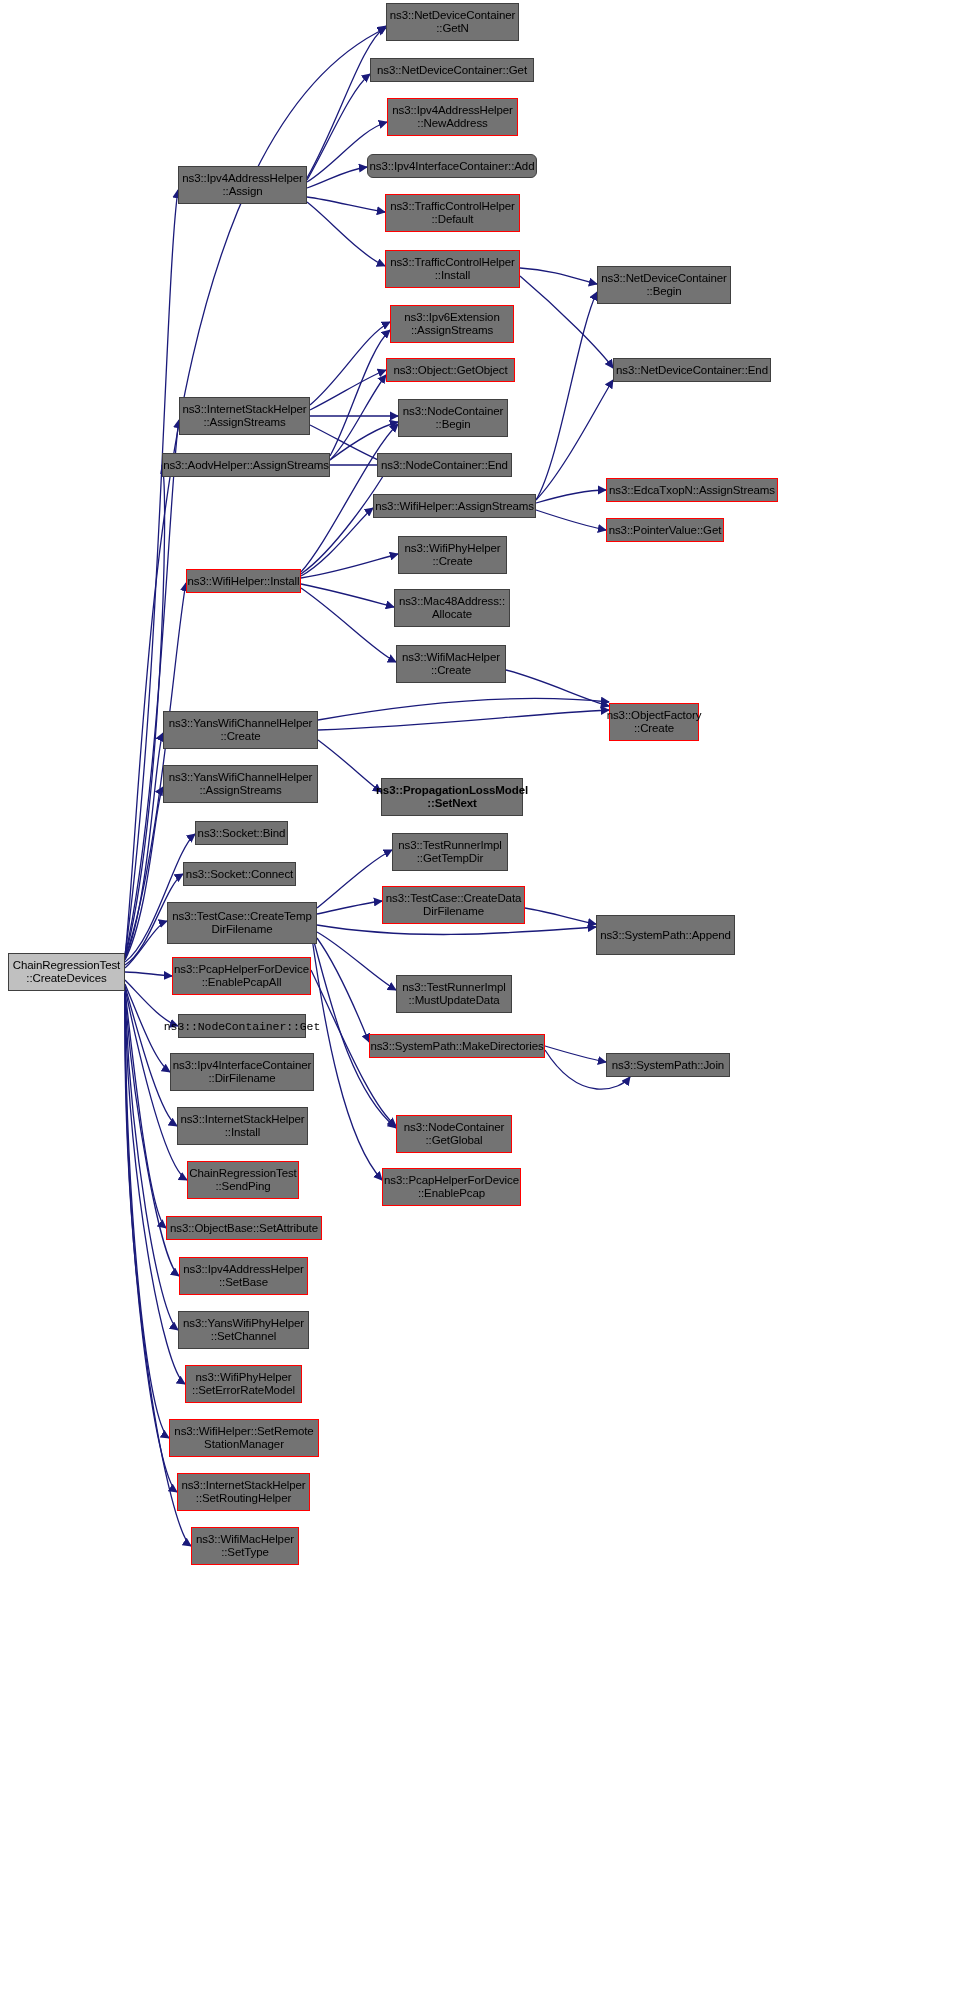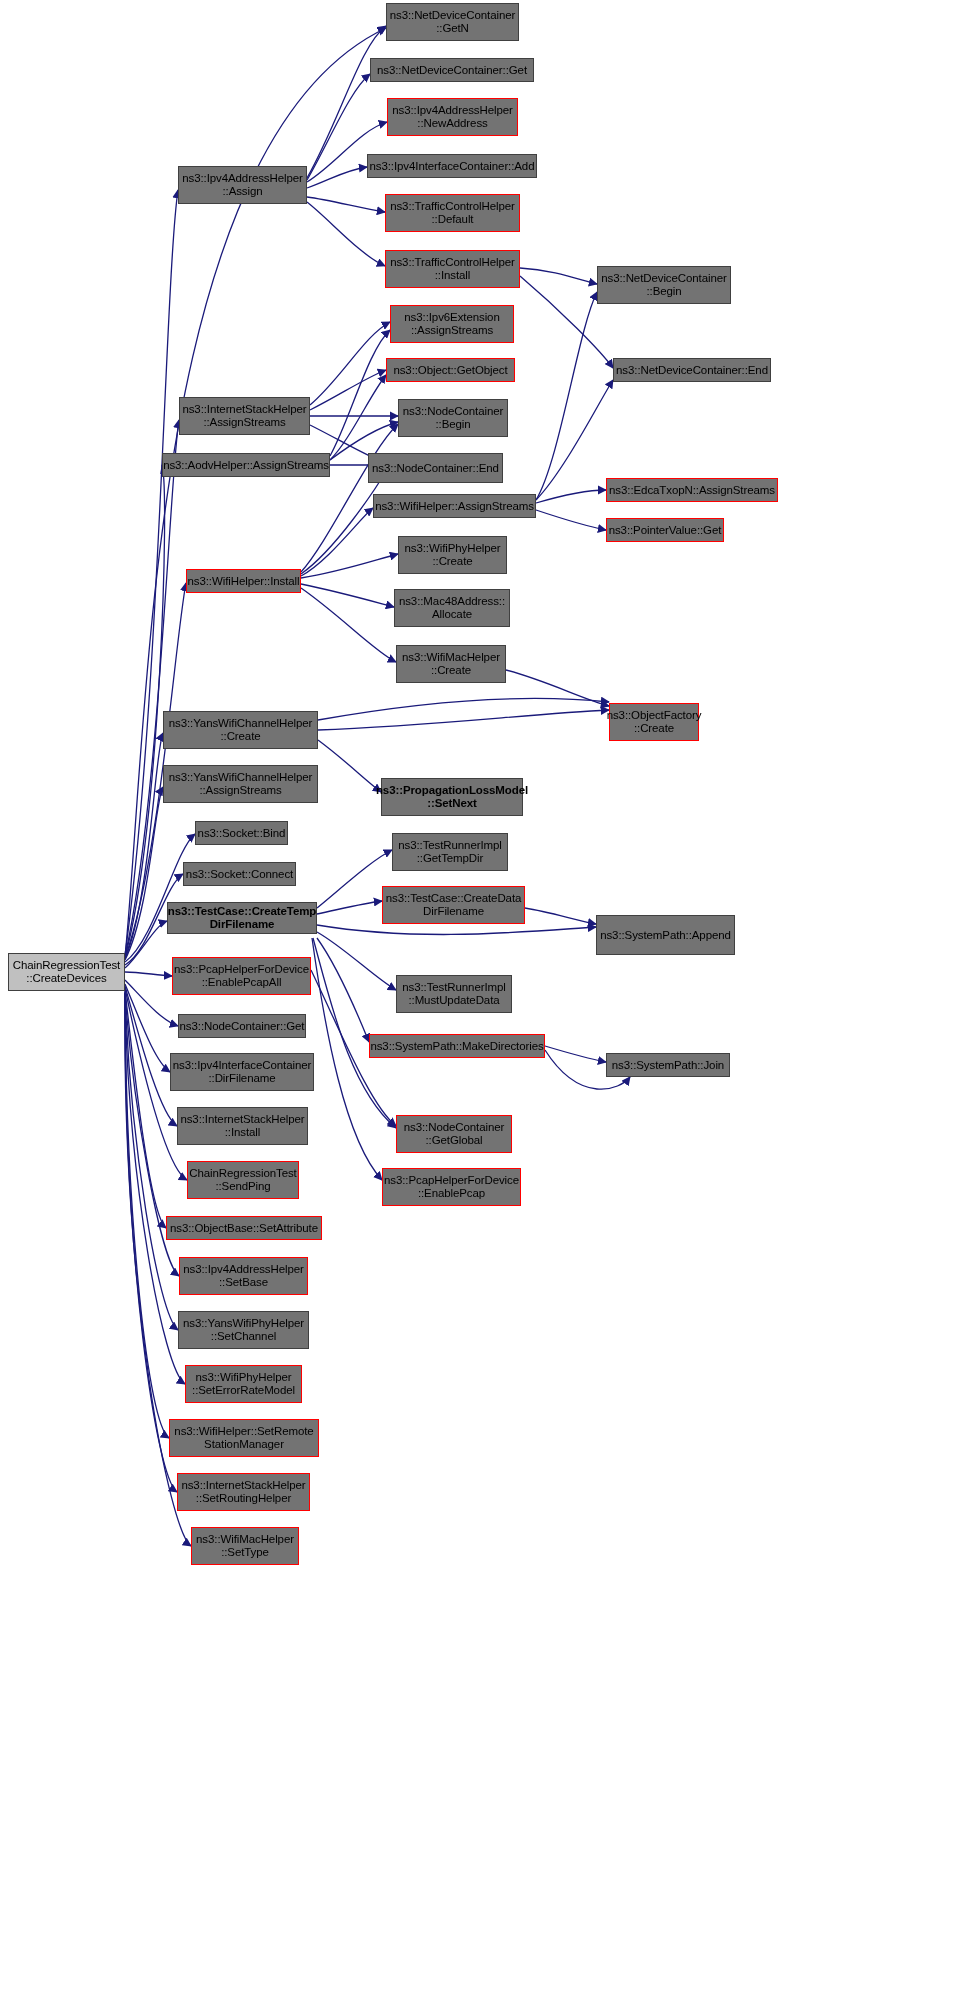--- a/index.html
+++ b/index.html
@@ -91,39 +91,39 @@
       </g>
   </svg>
   <div id="node-layer">
       <div class="node root" style="left: 8px; top: 953px; width: 117px; height: 38px;">ChainRegressionTest
 ::CreateDevices</div>
       <div class="node black" style="left: 386px; top: 3px; width: 133px; height: 38px;">ns3::NetDeviceContainer
 ::GetN</div>
       <div class="node black" style="left: 370px; top: 58px; width: 164px; height: 24px;">ns3::NetDeviceContainer::Get</div>
       <div class="node red" style="left: 387px; top: 98px; width: 131px; height: 38px;">ns3::Ipv4AddressHelper
 ::NewAddress</div>
-      <div class="node black" style="left: 367px; top: 154px; width: 170px; height: 24px;">ns3::Ipv4InterfaceContainer::Add</div>
+      <div class="node black" style="left: 367px; top: 154px; width: 170px; height: 24px; border-radius: 6px;">ns3::Ipv4InterfaceContainer::Add</div>
       <div class="node red" style="left: 385px; top: 194px; width: 135px; height: 38px;">ns3::TrafficControlHelper
 ::Default</div>
       <div class="node red" style="left: 385px; top: 250px; width: 135px; height: 38px;">ns3::TrafficControlHelper
 ::Install</div>
       <div class="node black" style="left: 178px; top: 166px; width: 129px; height: 38px;">ns3::Ipv4AddressHelper
 ::Assign</div>
       <div class="node black" style="left: 597px; top: 266px; width: 134px; height: 38px;">ns3::NetDeviceContainer
 ::Begin</div>
       <div class="node red" style="left: 390px; top: 305px; width: 124px; height: 38px;">ns3::Ipv6Extension
 ::AssignStreams</div>
       <div class="node red" style="left: 386px; top: 358px; width: 129px; height: 24px;">ns3::Object::GetObject</div>
       <div class="node black" style="left: 613px; top: 358px; width: 158px; height: 24px;">ns3::NetDeviceContainer::End</div>
       <div class="node black" style="left: 398px; top: 399px; width: 110px; height: 38px;">ns3::NodeContainer
 ::Begin</div>
       <div class="node black" style="left: 179px; top: 397px; width: 131px; height: 38px;">ns3::InternetStackHelper
 ::AssignStreams</div>
       <div class="node black" style="left: 162px; top: 453px; width: 168px; height: 24px;">ns3::AodvHelper::AssignStreams</div>
-      <div class="node black" style="left: 368px; top: 453px; width: 135px; height: 30px;">ns3::NodeContainer::End</div>
+      <div class="node black" style="left: 377px; top: 453px; width: 135px; height: 24px;">ns3::NodeContainer::End</div>
       <div class="node black" style="left: 373px; top: 494px; width: 163px; height: 24px;">ns3::WifiHelper::AssignStreams</div>
       <div class="node red" style="left: 606px; top: 478px; width: 172px; height: 24px;">ns3::EdcaTxopN::AssignStreams</div>
       <div class="node red" style="left: 606px; top: 518px; width: 118px; height: 24px;">ns3::PointerValue::Get</div>
       <div class="node black" style="left: 398px; top: 536px; width: 109px; height: 38px;">ns3::WifiPhyHelper
 ::Create</div>
       <div class="node red" style="left: 186px; top: 569px; width: 115px; height: 24px;">ns3::WifiHelper::Install</div>
       <div class="node black" style="left: 394px; top: 589px; width: 116px; height: 38px;">ns3::Mac48Address::
 Allocate</div>
       <div class="node black" style="left: 396px; top: 645px; width: 110px; height: 38px;">ns3::WifiMacHelper
 ::Create</div>
@@ -135,27 +135,27 @@
 ::AssignStreams</div>
       <div class="node black" style="left: 381px; top: 778px; width: 142px; height: 38px; font-weight: bold;">ns3::PropagationLossModel
 ::SetNext</div>
       <div class="node black" style="left: 195px; top: 821px; width: 93px; height: 24px;">ns3::Socket::Bind</div>
       <div class="node black" style="left: 392px; top: 833px; width: 116px; height: 38px;">ns3::TestRunnerImpl
 ::GetTempDir</div>
       <div class="node black" style="left: 183px; top: 862px; width: 113px; height: 24px;">ns3::Socket::Connect</div>
       <div class="node red" style="left: 382px; top: 886px; width: 143px; height: 38px;">ns3::TestCase::CreateData
 DirFilename</div>
       <div class="node black" style="left: 596px; top: 915px; width: 139px; height: 40px;">ns3::SystemPath::Append</div>
-      <div class="node black" style="left: 167px; top: 902px; width: 150px; height: 32px; font-weight: bold;">ns3::TestCase::CreateTemp
+      <div class="node black" style="left: 167px; top: 902px; width: 150px; height: 42px;">ns3::TestCase::CreateTemp
 DirFilename</div>
       <div class="node black" style="left: 396px; top: 975px; width: 116px; height: 38px;">ns3::TestRunnerImpl
 ::MustUpdateData</div>
       <div class="node red" style="left: 172px; top: 957px; width: 139px; height: 38px;">ns3::PcapHelperForDevice
 ::EnablePcapAll</div>
-      <div class="node black" style="left: 178px; top: 1014px; width: 128px; height: 24px;">ns3::NodeContainer::Get</div>
+      <div class="node black" style="left: 178px; top: 1014px; width: 128px; height: 24px; font-family: Liberation Mono, monospace;">ns3::NodeContainer::Get</div>
       <div class="node red" style="left: 369px; top: 1034px; width: 176px; height: 24px;">ns3::SystemPath::MakeDirectories</div>
       <div class="node black" style="left: 606px; top: 1053px; width: 124px; height: 24px;">ns3::SystemPath::Join</div>
       <div class="node black" style="left: 170px; top: 1053px; width: 144px; height: 38px;">ns3::Ipv4InterfaceContainer
 ::DirFilename</div>
       <div class="node red" style="left: 396px; top: 1115px; width: 116px; height: 38px;">ns3::NodeContainer
 ::GetGlobal</div>
       <div class="node black" style="left: 177px; top: 1107px; width: 131px; height: 38px;">ns3::InternetStackHelper
 ::Install</div>
       <div class="node red" style="left: 382px; top: 1168px; width: 139px; height: 38px;">ns3::PcapHelperForDevice
 ::EnablePcap</div>

